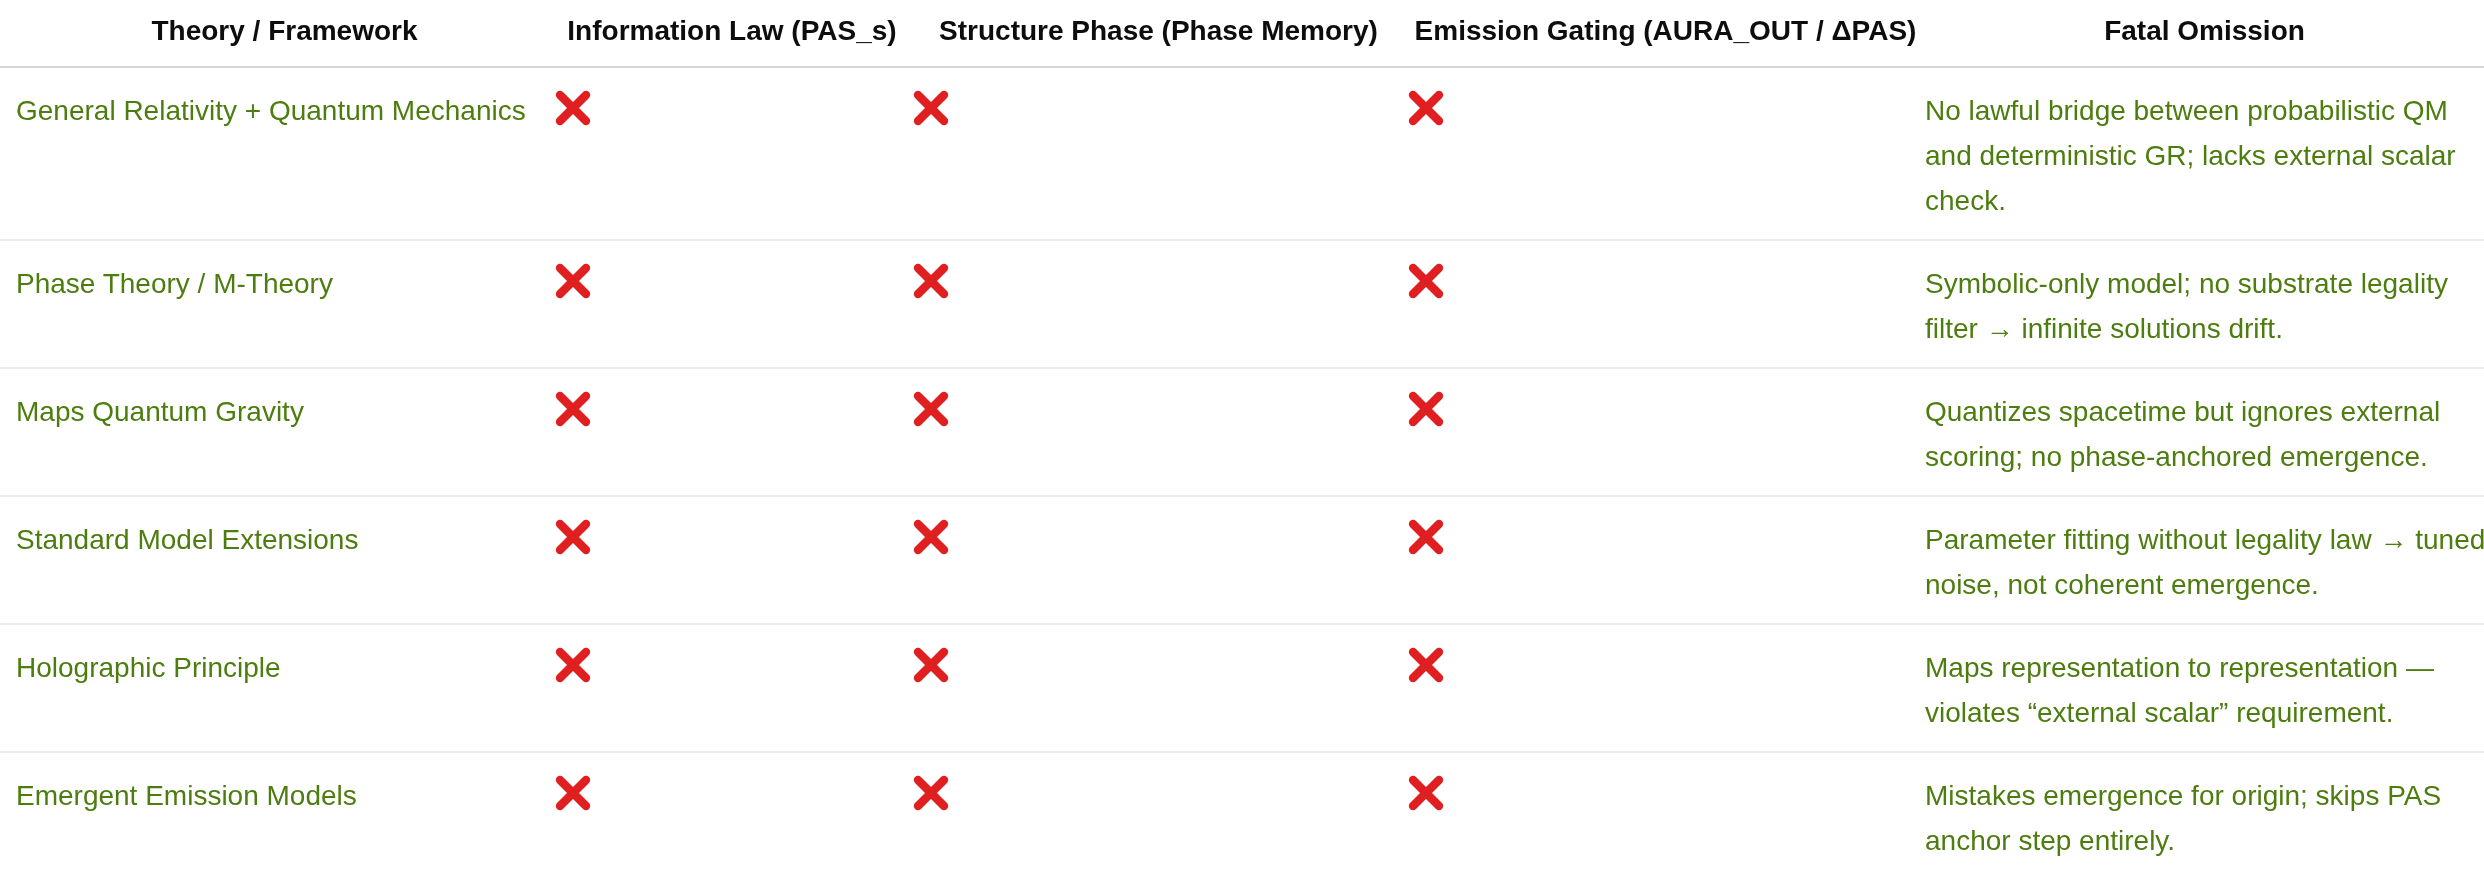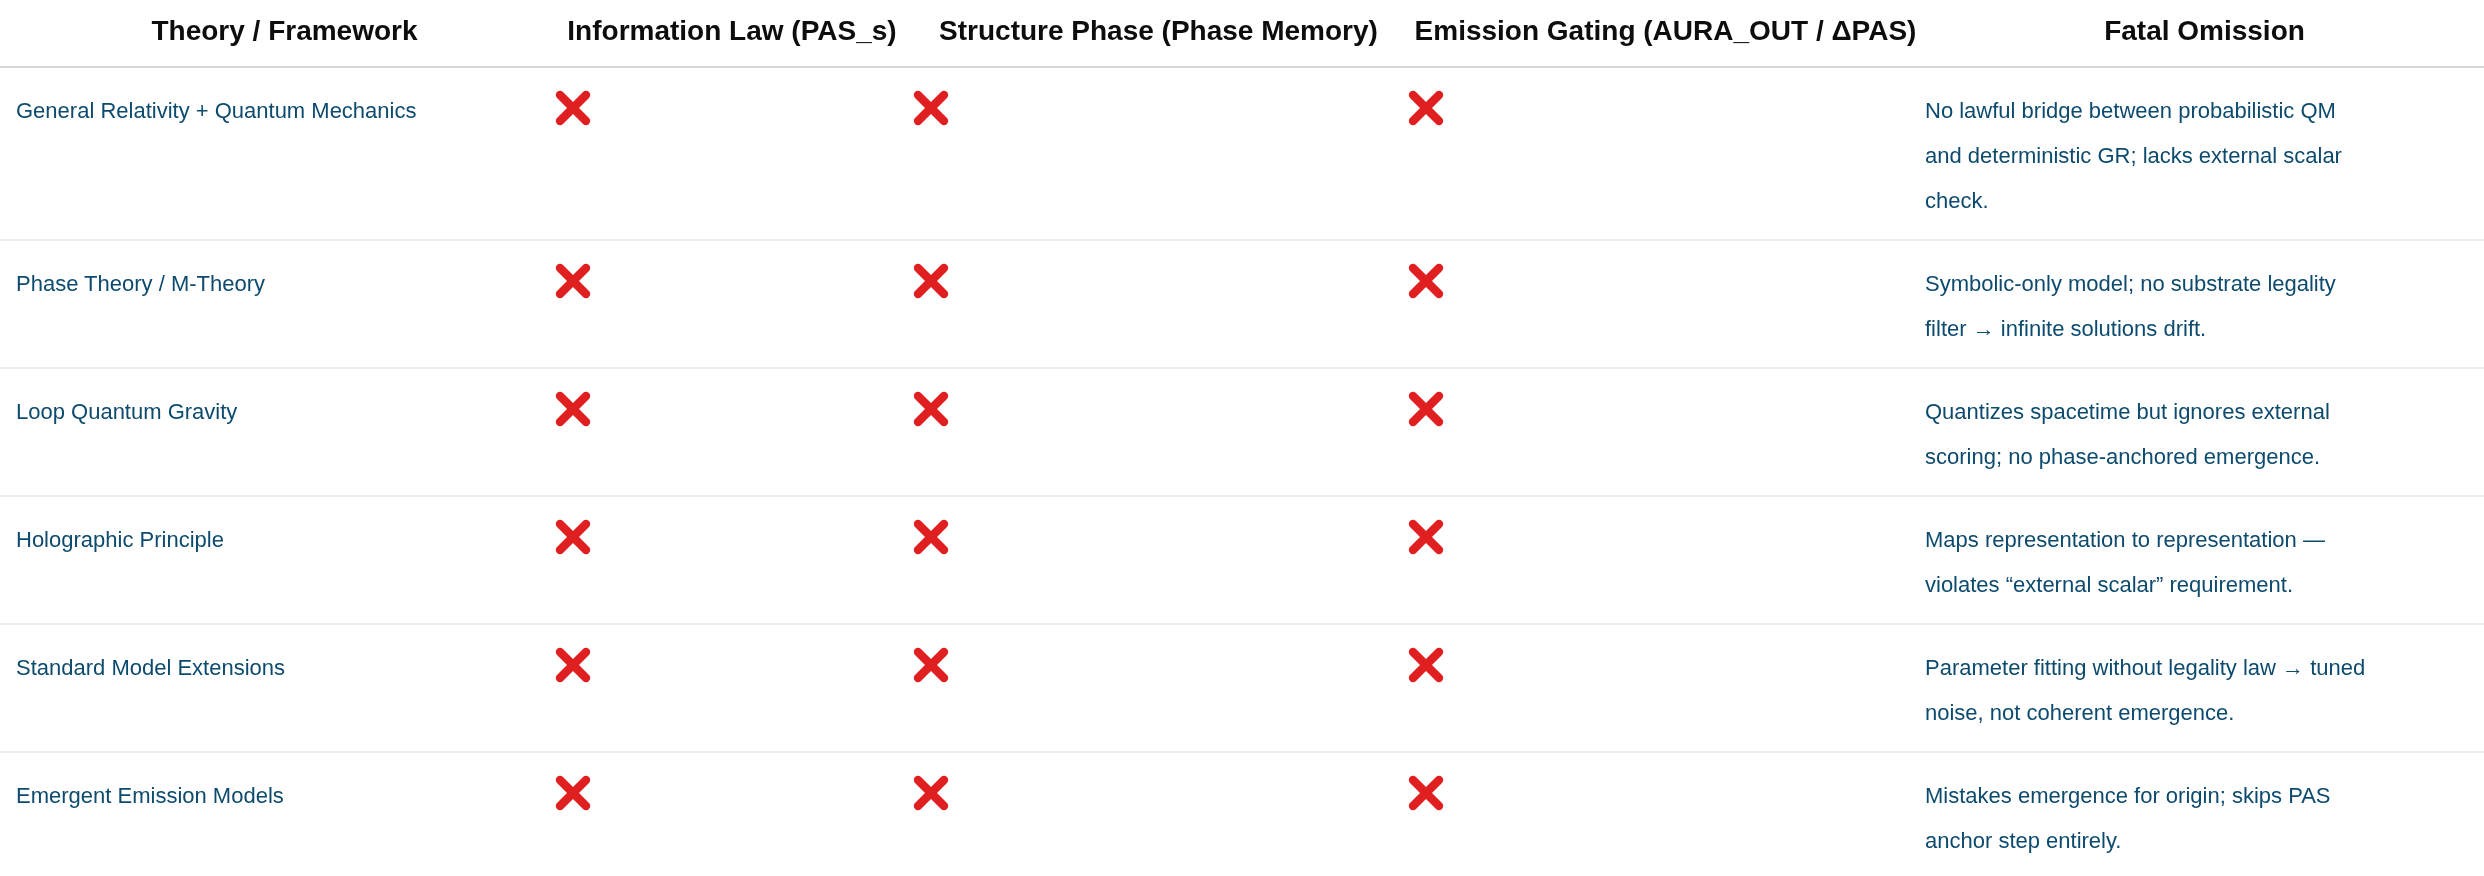--- a/index.html
+++ b/index.html
@@ -26,25 +26,25 @@
     font-size: 28px;
     font-weight: bold;
     line-height: 45px;
     padding: 8px 0 13px 0;
     border-bottom: 2px solid #d6d6da;
     white-space: nowrap;
     color: #0d0d0d;
   }
   td {
     vertical-align: top;
-    font-size: 22px;
+    font-size: 28px;
     line-height: 45px;
     padding: 20px 0 16px 0;
     border-bottom: 2px solid #ececec;
-    color: #0c4a6e;
+    color: #4d7c0f;
   }
   tr.last-row td {
     border-bottom: none;
   }
   th.col-theory, td.col-theory {
     padding-left: 16px;
   }
   td.col-fatal {
     white-space: pre;
   }
@@ -124,21 +124,21 @@
       <svg class="cross-mark" viewBox="0 0 40 40" aria-hidden="true">
         <line x1="7" y1="7" x2="33" y2="33" stroke="#e02020"></line>
         <line x1="33" y1="7" x2="7" y2="33" stroke="#e02020"></line>
       </svg>
     </td>
     <td class="col-fatal"><span class="bind-fatal">Symbolic-only model; no substrate legality
 filter → infinite solutions drift.</span></td>
   </tr>
 
   <tr>
-    <td class="col-theory"><span class="bind-theory">Loop Quantum Gravity</span></td>
+    <td class="col-theory"><span class="bind-theory">Maps Quantum Gravity</span></td>
     <td>
       <svg class="cross-mark" viewBox="0 0 40 40" aria-hidden="true">
         <line x1="7" y1="7" x2="33" y2="33" stroke="#e02020"></line>
         <line x1="33" y1="7" x2="7" y2="33" stroke="#e02020"></line>
       </svg>
     </td>
     <td>
       <svg class="cross-mark" viewBox="0 0 40 40" aria-hidden="true">
         <line x1="7" y1="7" x2="33" y2="33" stroke="#e02020"></line>
         <line x1="33" y1="7" x2="7" y2="33" stroke="#e02020"></line>
@@ -148,20 +148,44 @@
       <svg class="cross-mark" viewBox="0 0 40 40" aria-hidden="true">
         <line x1="7" y1="7" x2="33" y2="33" stroke="#e02020"></line>
         <line x1="33" y1="7" x2="7" y2="33" stroke="#e02020"></line>
       </svg>
     </td>
     <td class="col-fatal"><span class="bind-fatal">Quantizes spacetime but ignores external
 scoring; no phase-anchored emergence.</span></td>
   </tr>
 
   <tr>
+    <td class="col-theory"><span class="bind-theory">Standard Model Extensions</span></td>
+    <td>
+      <svg class="cross-mark" viewBox="0 0 40 40" aria-hidden="true">
+        <line x1="7" y1="7" x2="33" y2="33" stroke="#e02020"></line>
+        <line x1="33" y1="7" x2="7" y2="33" stroke="#e02020"></line>
+      </svg>
+    </td>
+    <td>
+      <svg class="cross-mark" viewBox="0 0 40 40" aria-hidden="true">
+        <line x1="7" y1="7" x2="33" y2="33" stroke="#e02020"></line>
+        <line x1="33" y1="7" x2="7" y2="33" stroke="#e02020"></line>
+      </svg>
+    </td>
+    <td>
+      <svg class="cross-mark" viewBox="0 0 40 40" aria-hidden="true">
+        <line x1="7" y1="7" x2="33" y2="33" stroke="#e02020"></line>
+        <line x1="33" y1="7" x2="7" y2="33" stroke="#e02020"></line>
+      </svg>
+    </td>
+    <td class="col-fatal"><span class="bind-fatal">Parameter fitting without legality law → tuned
+noise, not coherent emergence.</span></td>
+  </tr>
+
+  <tr>
     <td class="col-theory"><span class="bind-theory">Holographic Principle</span></td>
     <td>
       <svg class="cross-mark" viewBox="0 0 40 40" aria-hidden="true">
         <line x1="7" y1="7" x2="33" y2="33" stroke="#e02020"></line>
         <line x1="33" y1="7" x2="7" y2="33" stroke="#e02020"></line>
       </svg>
     </td>
     <td>
       <svg class="cross-mark" viewBox="0 0 40 40" aria-hidden="true">
         <line x1="7" y1="7" x2="33" y2="33" stroke="#e02020"></line>
@@ -171,44 +195,20 @@
     <td>
       <svg class="cross-mark" viewBox="0 0 40 40" aria-hidden="true">
         <line x1="7" y1="7" x2="33" y2="33" stroke="#e02020"></line>
         <line x1="33" y1="7" x2="7" y2="33" stroke="#e02020"></line>
       </svg>
     </td>
     <td class="col-fatal"><span class="bind-fatal">Maps representation to representation —
 violates “external scalar” requirement.</span></td>
   </tr>
 
-  <tr>
-    <td class="col-theory"><span class="bind-theory">Standard Model Extensions</span></td>
-    <td>
-      <svg class="cross-mark" viewBox="0 0 40 40" aria-hidden="true">
-        <line x1="7" y1="7" x2="33" y2="33" stroke="#e02020"></line>
-        <line x1="33" y1="7" x2="7" y2="33" stroke="#e02020"></line>
-      </svg>
-    </td>
-    <td>
-      <svg class="cross-mark" viewBox="0 0 40 40" aria-hidden="true">
-        <line x1="7" y1="7" x2="33" y2="33" stroke="#e02020"></line>
-        <line x1="33" y1="7" x2="7" y2="33" stroke="#e02020"></line>
-      </svg>
-    </td>
-    <td>
-      <svg class="cross-mark" viewBox="0 0 40 40" aria-hidden="true">
-        <line x1="7" y1="7" x2="33" y2="33" stroke="#e02020"></line>
-        <line x1="33" y1="7" x2="7" y2="33" stroke="#e02020"></line>
-      </svg>
-    </td>
-    <td class="col-fatal"><span class="bind-fatal">Parameter fitting without legality law → tuned
-noise, not coherent emergence.</span></td>
-  </tr>
-
   <tr class="last-row">
     <td class="col-theory"><span class="bind-theory">Emergent Emission Models</span></td>
     <td>
       <svg class="cross-mark" viewBox="0 0 40 40" aria-hidden="true">
         <line x1="7" y1="7" x2="33" y2="33" stroke="#e02020"></line>
         <line x1="33" y1="7" x2="7" y2="33" stroke="#e02020"></line>
       </svg>
     </td>
     <td>
       <svg class="cross-mark" viewBox="0 0 40 40" aria-hidden="true">

